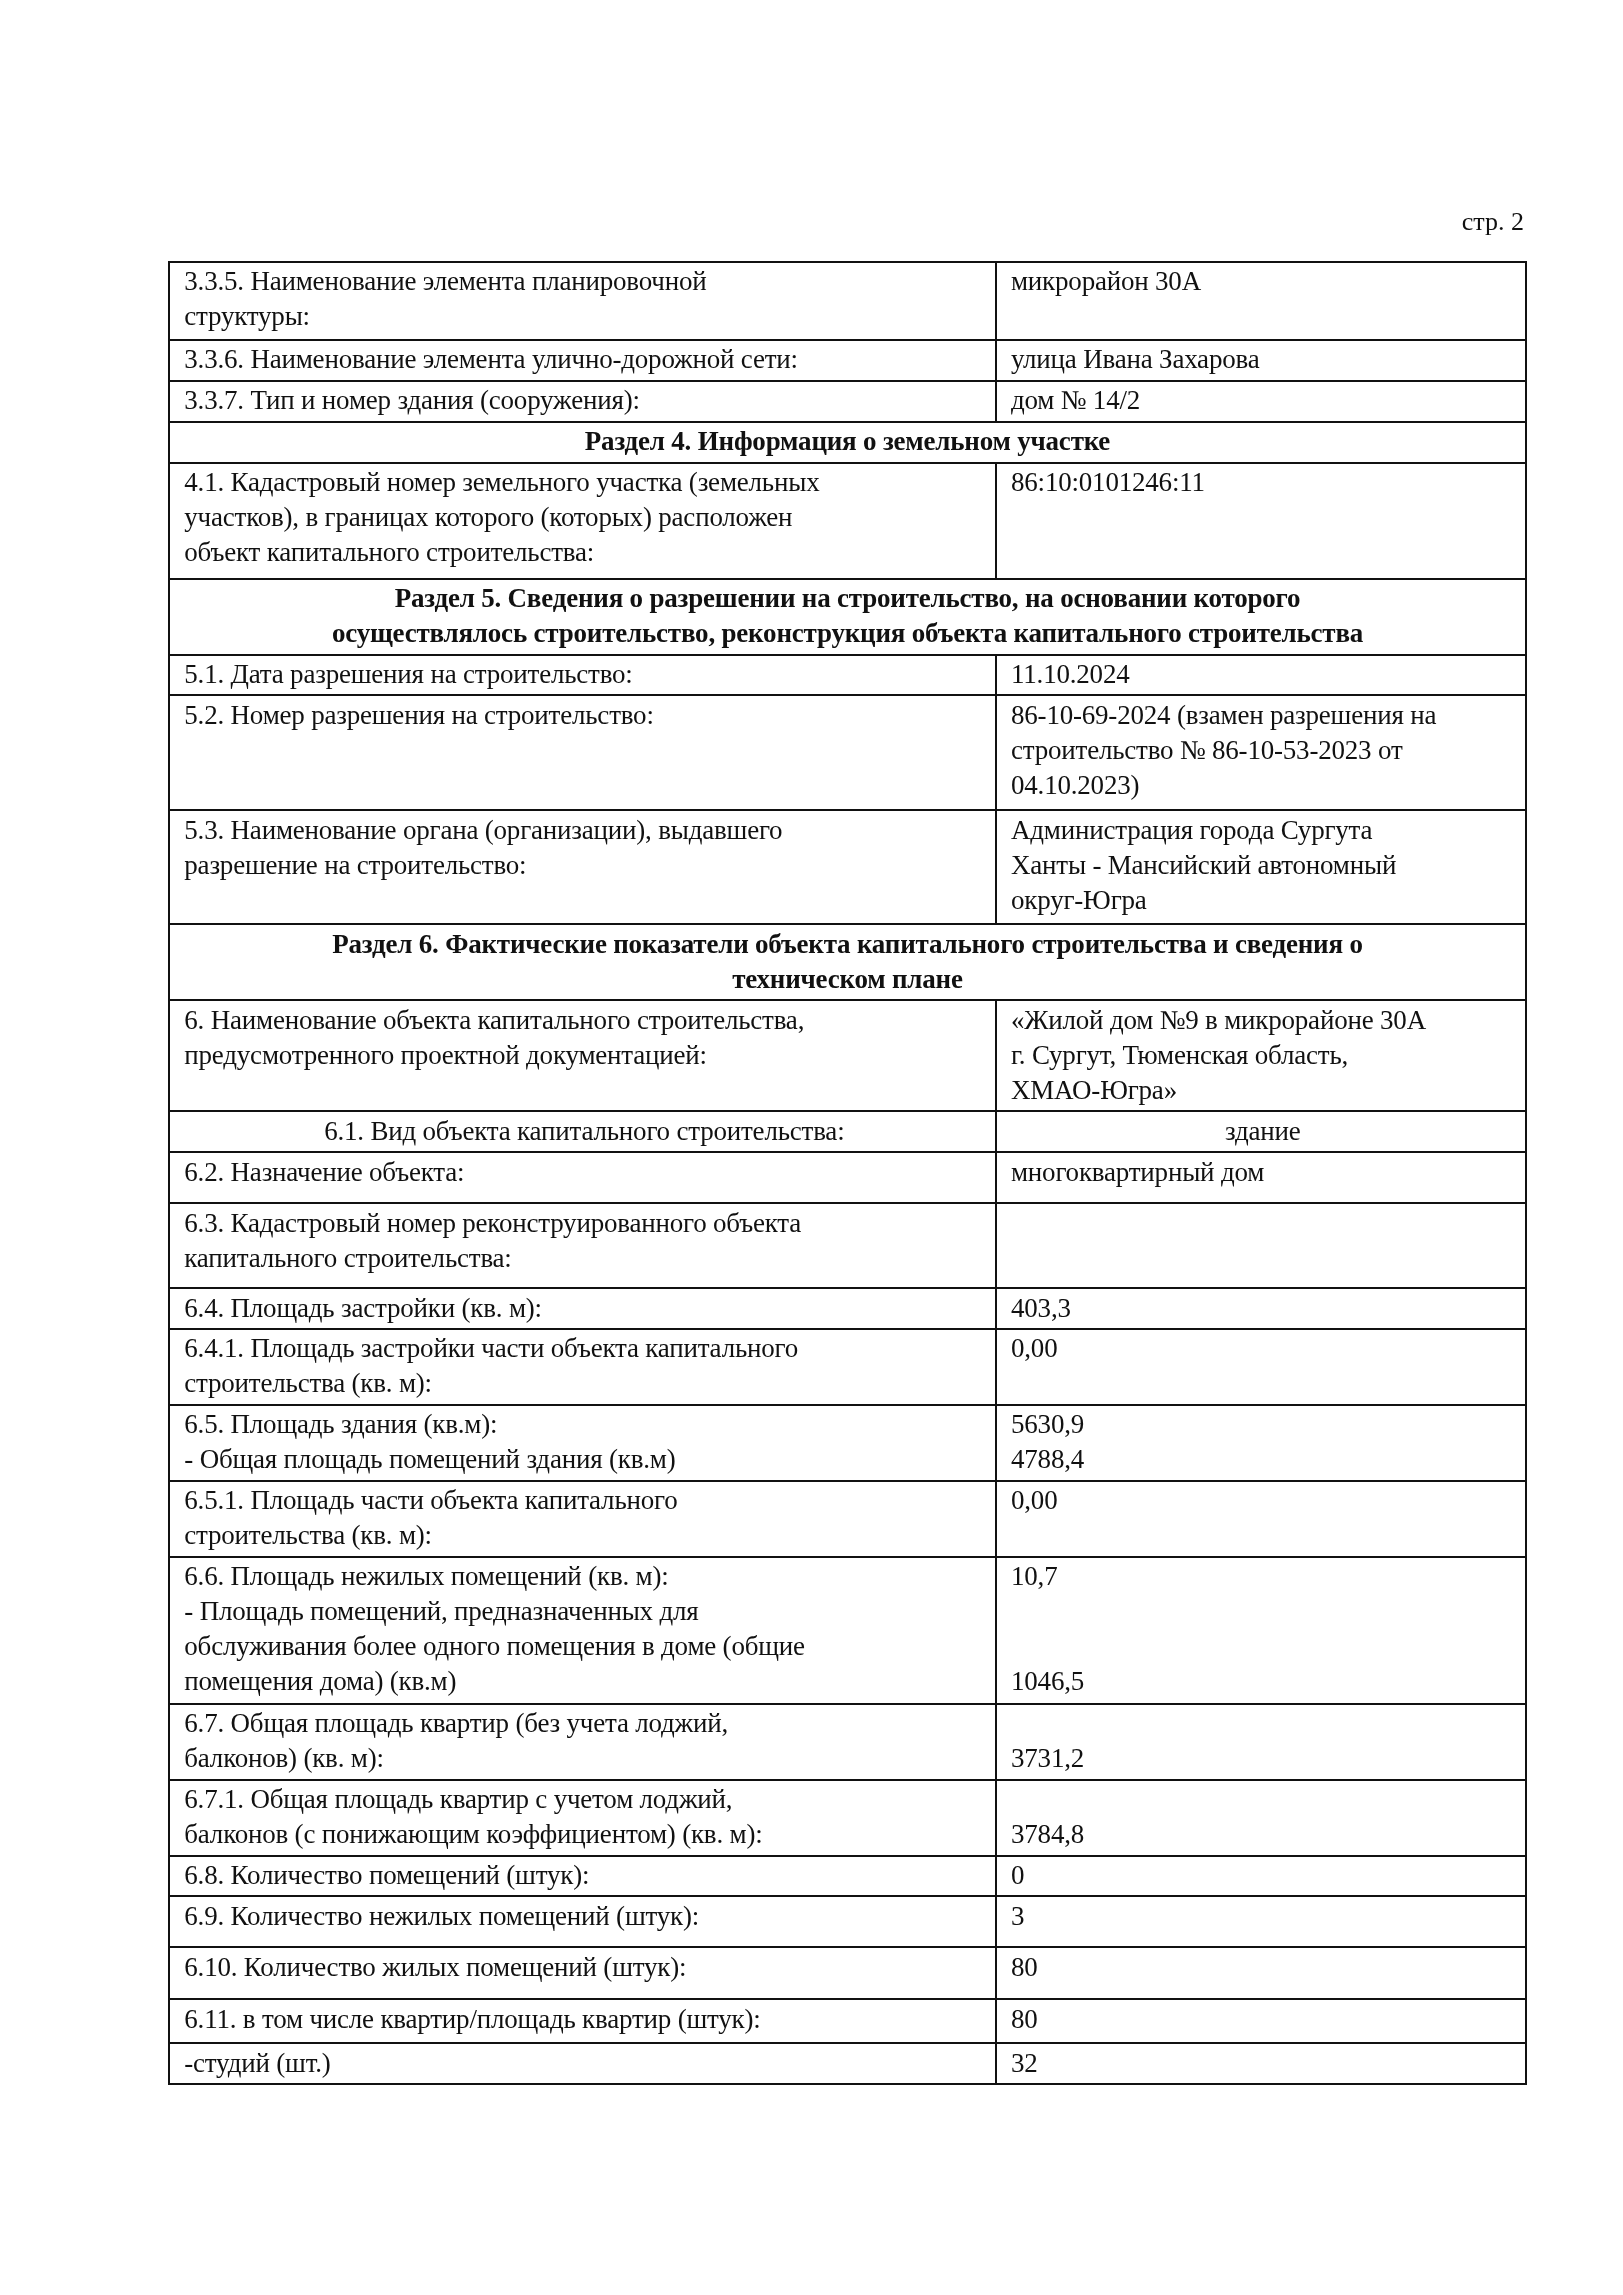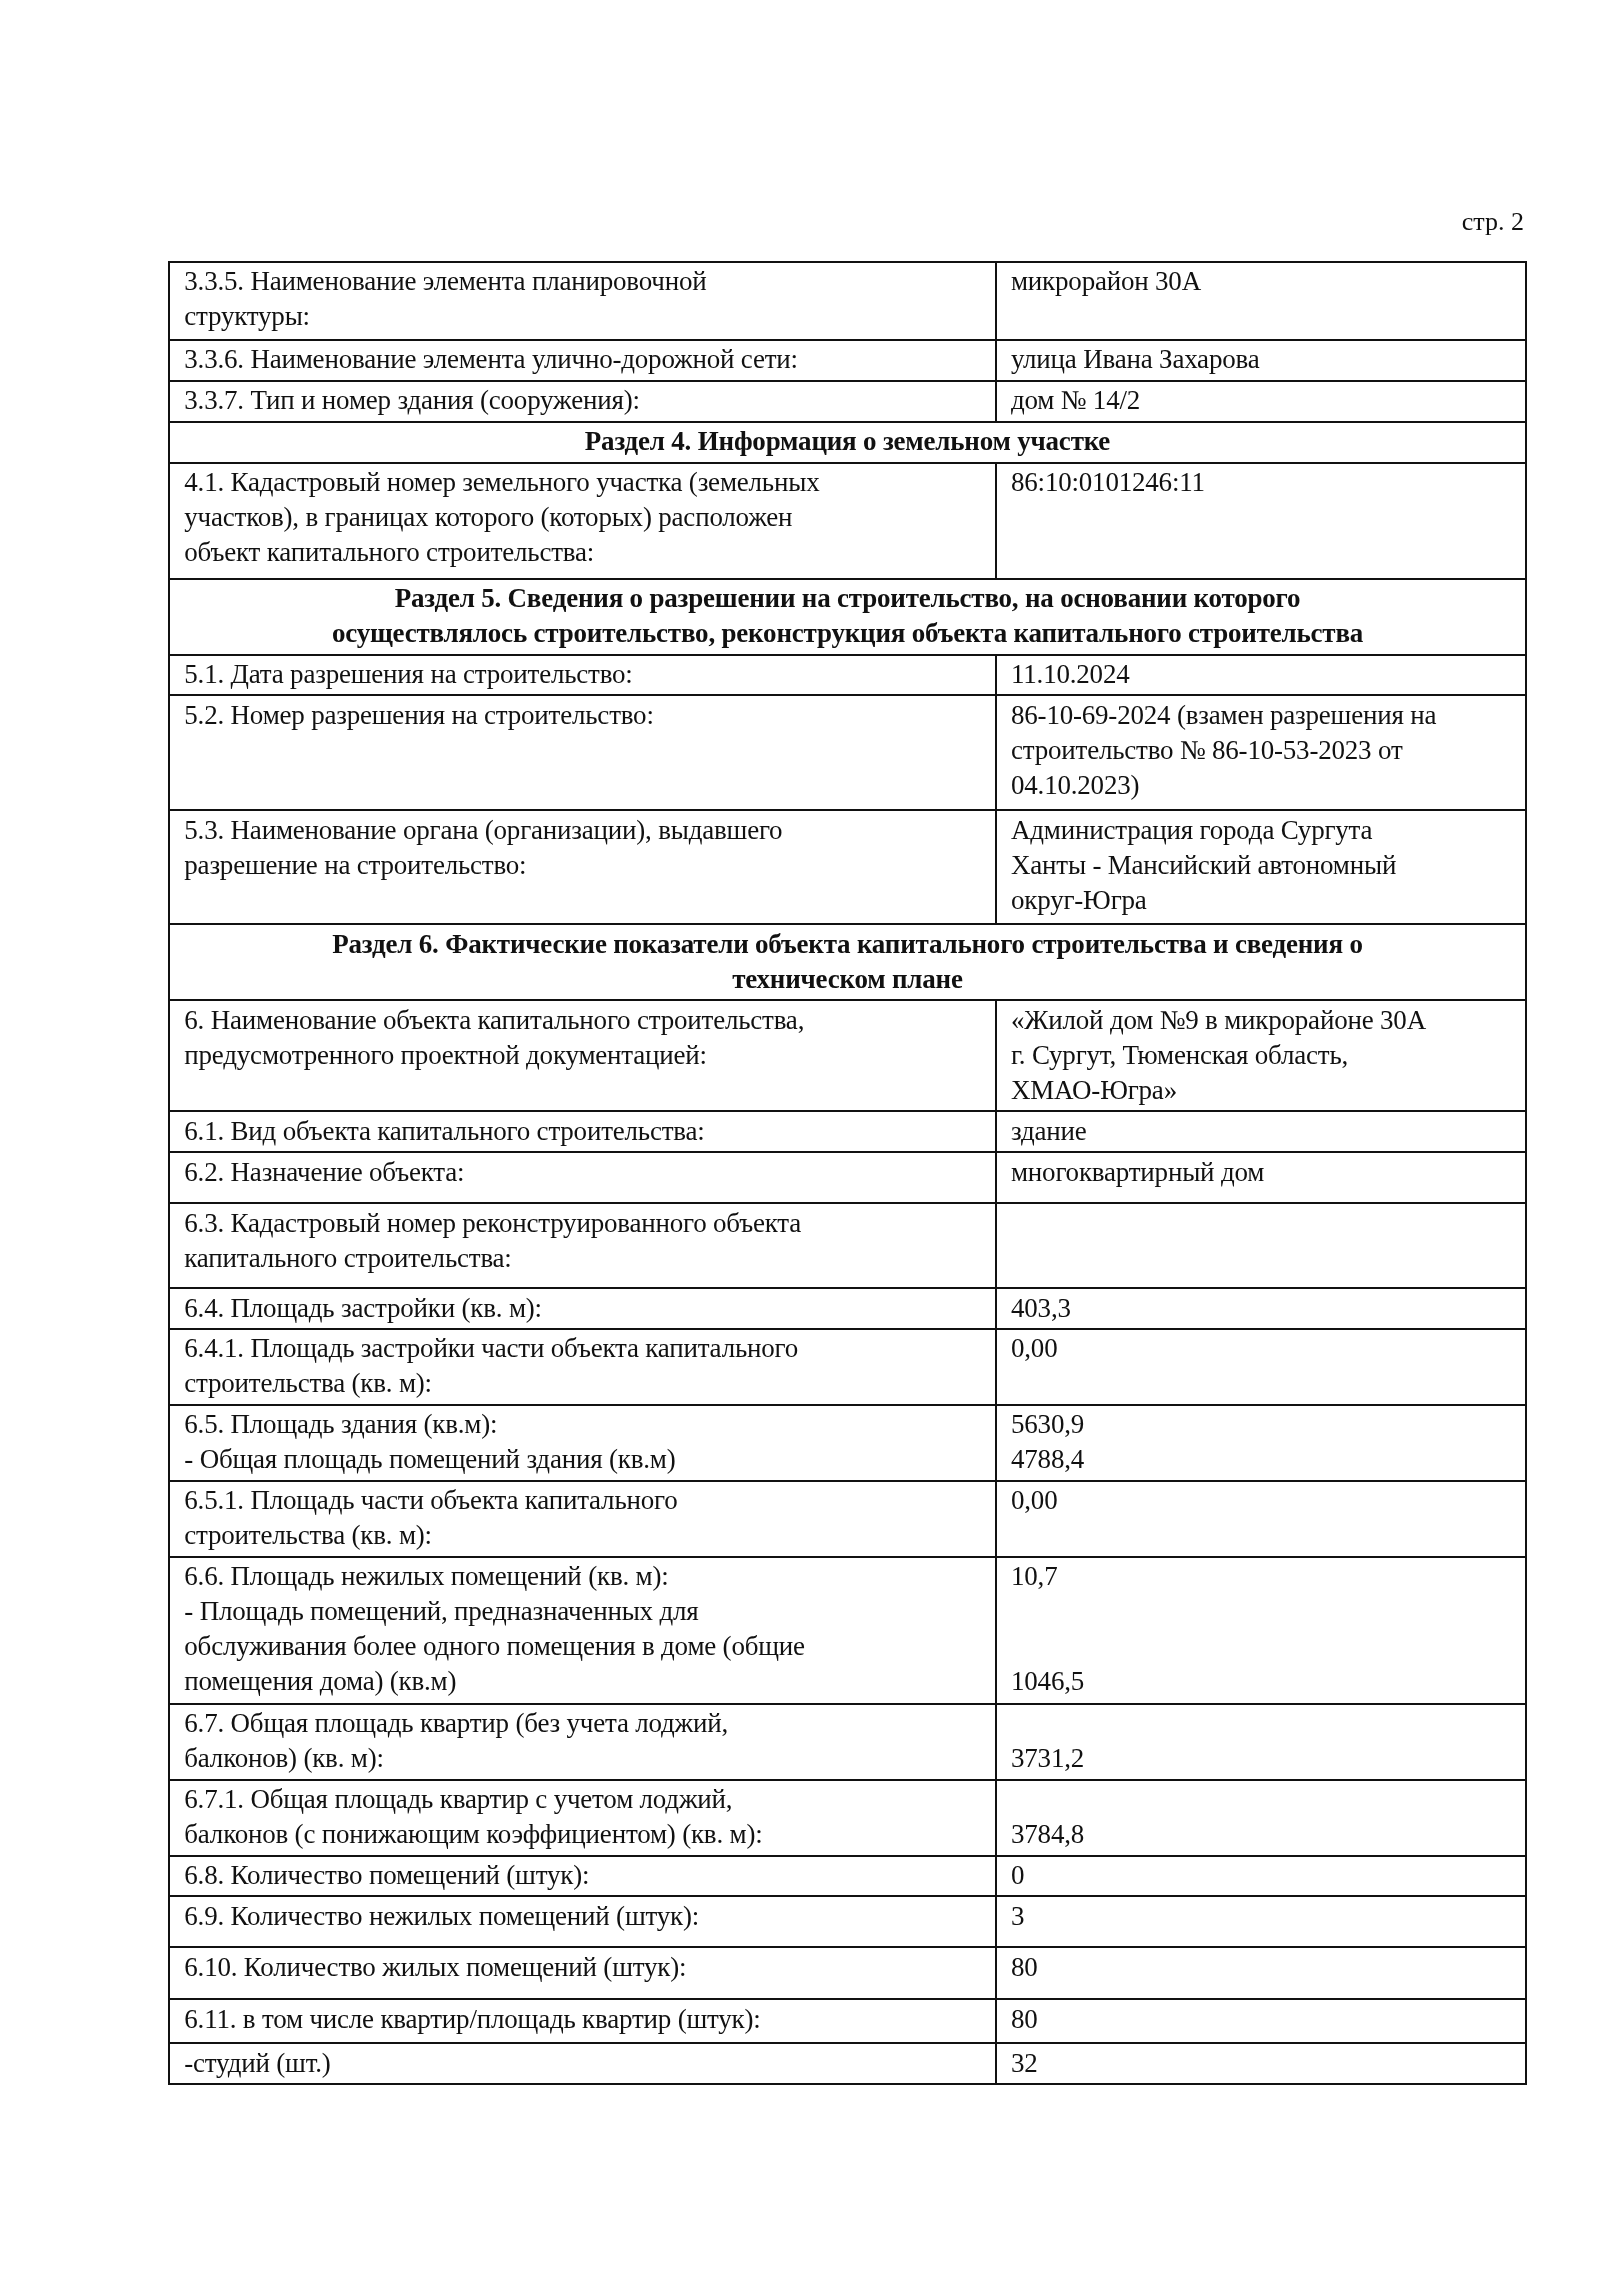--- a/index.html
+++ b/index.html
@@ -104,21 +104,21 @@
         <td class="label">
           <span class="line">6. Наименование объекта капитального строительства,</span>
           <span class="line">предусмотренного проектной документацией:</span>
         </td>
         <td class="value">
           <span class="line" style="min-height: 35px;">«Жилой дом №9 в микрорайоне 30А</span>
           <span class="line" style="min-height: 35px;">г. Сургут, Тюменская область,</span>
           <span class="line" style="min-height: 35px;">ХМАО-Югра»</span>
         </td>
       </tr>
-      <tr style="height: 36px;">
+      <tr style="height: 36px; text-align: center;">
         <td class="label">
           <span class="line">6.1. Вид объекта капитального строительства:</span>
         </td>
         <td class="value">
           <span class="line" style="min-height: 35px;">здание</span>
         </td>
       </tr>
       <tr style="height: 51px;">
         <td class="label">
           <span class="line">6.2. Назначение объекта:</span>

